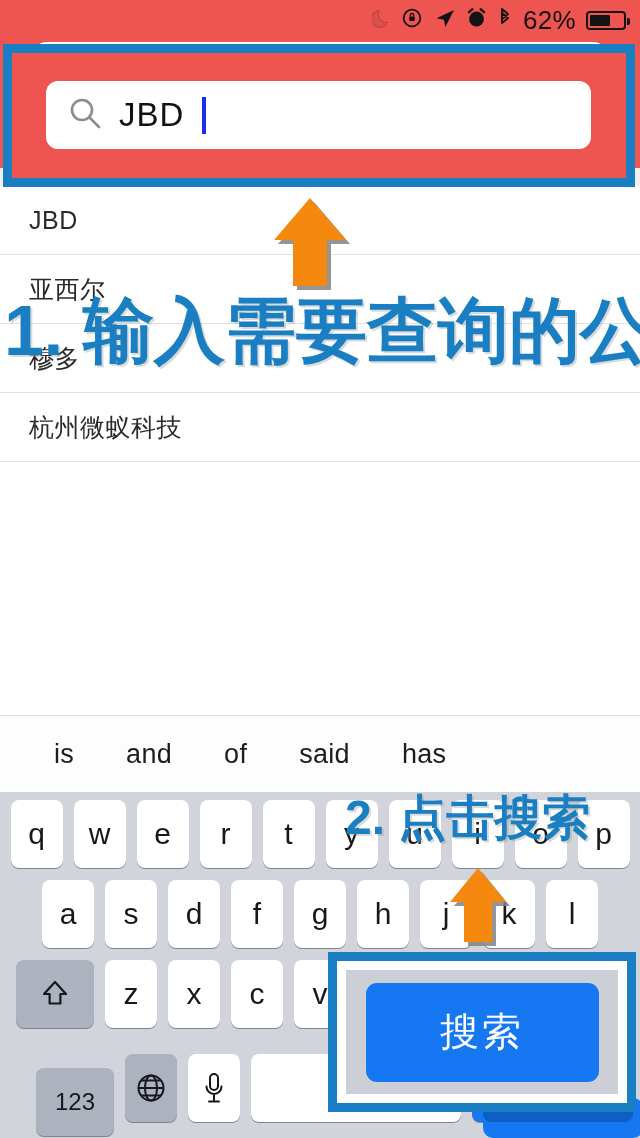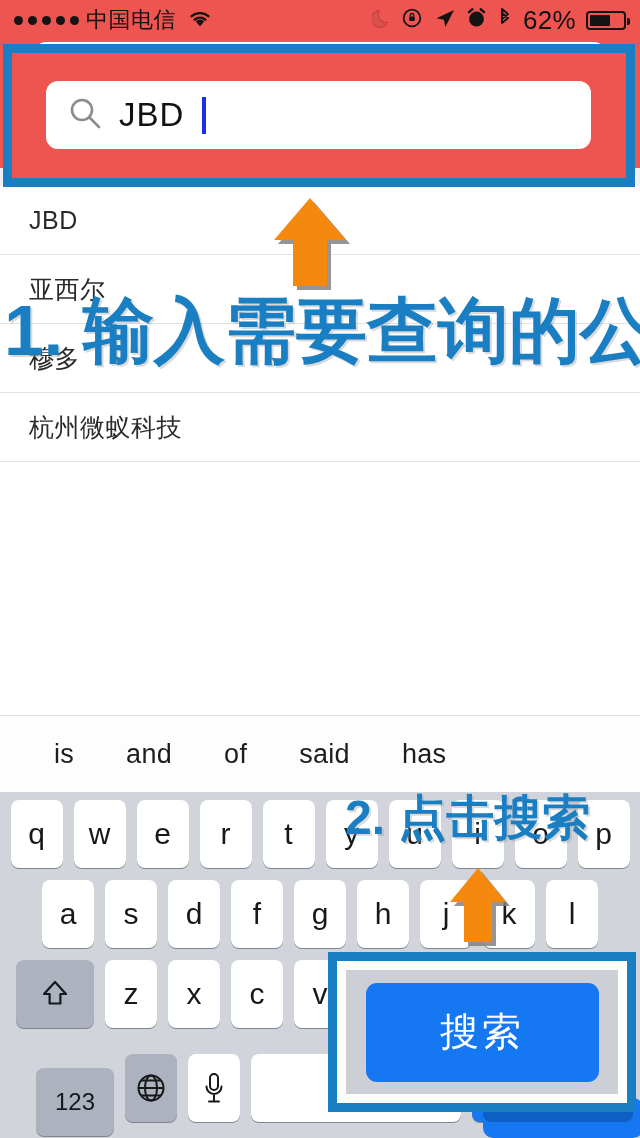--- a/index.html
+++ b/index.html
@@ -156,37 +156,20 @@
     position:absolute; left:483px; top:1110px; width:150px; height:12px;
     background:#0d5fc4; border-radius:0 0 8px 8px; z-index:21;
   }
 </style>
 </head>
 <body>
 
 <div id="app">
 
   <div class="statusbar">
-    <div class="sb-left">
-      <div class="dots">
-        <i></i>
-          <i></i>
-          <i></i>
-          <i></i>
-          <i></i>
-      </div>
-      <div class="carrier">中国电信</div>
-      <div class="wifi-ico">
-        <svg width="26" height="20" viewBox="0 0 26 20">
-          <path d="M13 18.5l-4.2-5.2a6.6 6.6 0 0 1 8.4 0z" fill="#131313"></path>
-          <path d="M4.6 8.2a13 13 0 0 1 16.8 0" stroke="#131313" stroke-width="2.4" fill="none" stroke-linecap="round"></path>
-          <path d="M7.6 11.6a8.8 8.8 0 0 1 10.8 0" stroke="#131313" stroke-width="2.4" fill="none" stroke-linecap="round"></path>
-        </svg>
-      </div>
-    </div>
 
 
     <div class="sb-right">
       <span>
         <svg width="20" height="22" viewBox="0 0 20 22">
           <path d="M15.5 15.3A8 8 0 0 1 7.2 3.6a8.4 8.4 0 1 0 8.3 11.7z" fill="#d9504d" stroke="#c8433f" stroke-width="1.2"></path>
         </svg>
       </span>
       <span>
         <svg width="22" height="22" viewBox="0 0 22 22">

